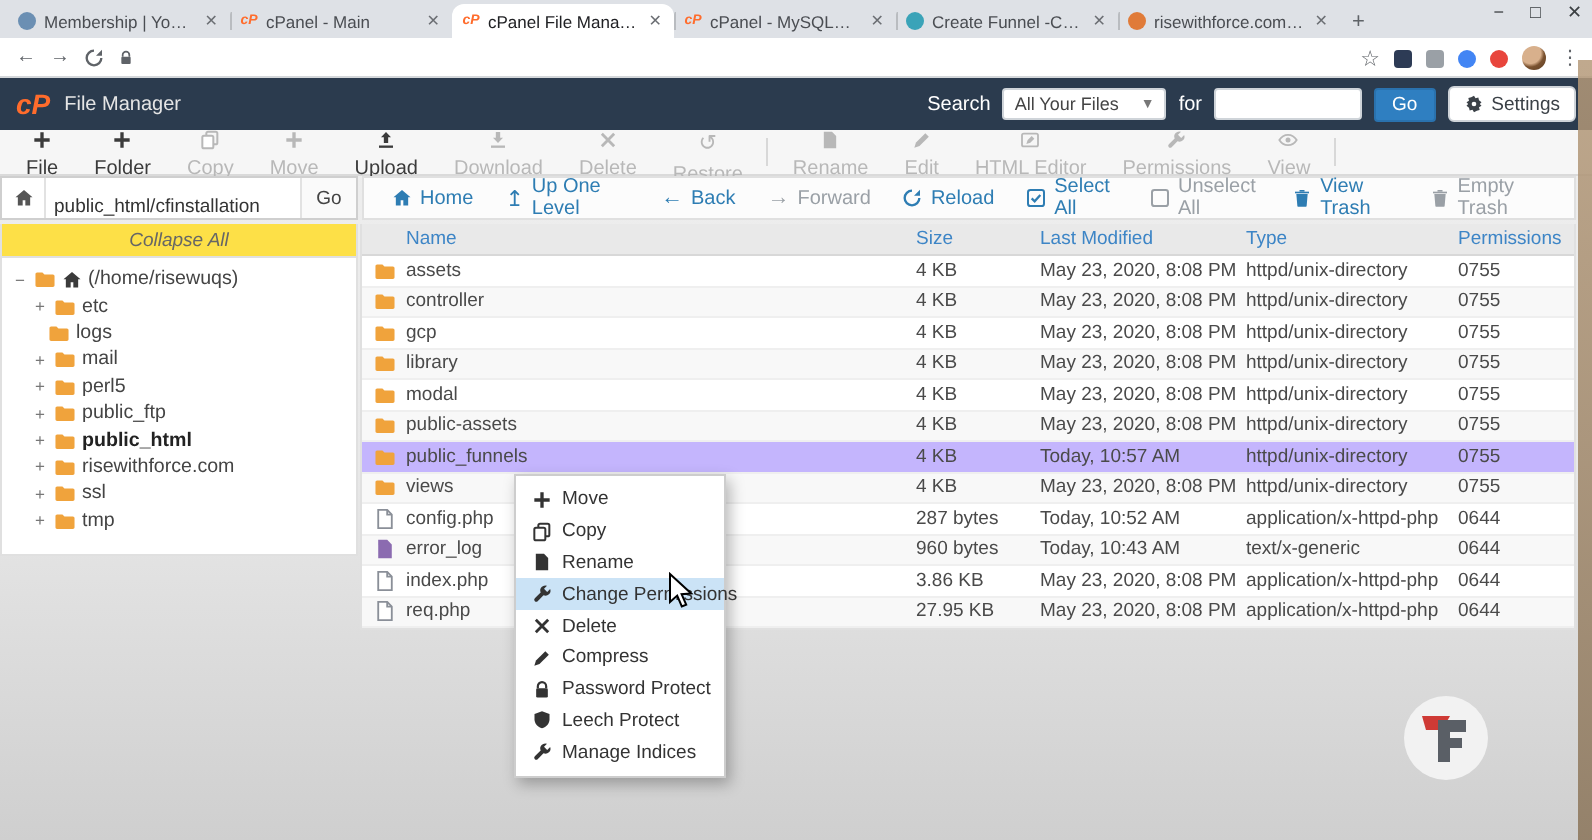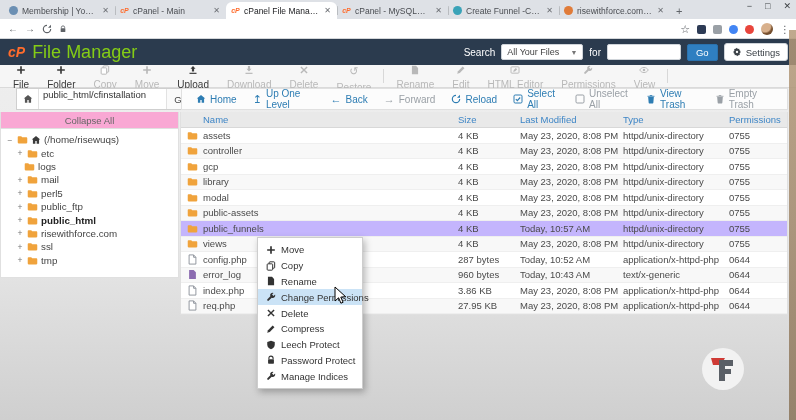--- a/index.html
+++ b/index.html
@@ -39,21 +39,21 @@
   .url-right { position:absolute; right:6px; top:0; height:20px; display:flex;
     align-items:center; gap:7px; }
   .extdot { width:9px; height:9px; border-radius:2px; display:inline-block; }
   .avatar { width:12px; height:12px; border-radius:50%;
     background:radial-gradient(circle at 35% 30%,#d8b08c 0 45%,#7a5230 60%,#5b3d22 100%); }
 
   
   .cphead { position:absolute; left:0; top:39px; width:796px; height:26px; background:#2b3b4e;
     display:flex; align-items:center; padding:0 8px; color:#fff; }
   .cplogo { color:#ff6c2c; font-weight:bold; font-style:italic; font-size:14px; margin-right:7px; }
-  .cptitle { font-size:18px; font-weight:400; color:#84cc16; }
+  .cptitle { font-size:10px; font-weight:400; color:#e5e5e5; }
   .headright { margin-left:auto; display:flex; align-items:center; gap:6px; font-size:10px; }
   .scope-select { background:#fff; color:#444; border:1px solid #cfd4d9; border-radius:2px;
     width:82px; height:16px; font-size:9px; display:flex; align-items:center;
     justify-content:space-between; padding:0 5px; }
   .search-input { width:74px; height:16px; border:1px solid #cfd4d9; border-radius:2px;
     background:#fff; font-size:9px; padding:0 4px; }
   .go-btn { background:#2f7fc1; color:#fff; border:1px solid #2a72ae; border-radius:2px;
     height:17px; font-size:9.5px; padding:0 8px; }
   .settings-btn { background:#fff; color:#3b4147; border:1px solid #cfd4d9; border-radius:3px;
     height:18px; font-size:9.5px; display:flex; align-items:center; gap:4px; padding:0 7px; }
@@ -61,38 +61,38 @@
   
   .toolbar { position:absolute; left:0; top:65px; width:796px; height:23px; background:#f6f6f6;
     border-bottom:1px solid #dadada; display:flex; align-items:center; padding:0 4px; }
   .tbtn { display:inline-flex; align-items:center; gap:4px; font-size:10px; padding:0 9px;
     color:#3b3b3b; height:23px;flex-direction:column; }
   .tbtn.dis { color:#b8b8b8; }
   .tb-sep { width:1px; height:14px; background:#d8d8d8; margin:0 3px; }
 
   
   .navrow { position:absolute; left:0; top:88px; width:796px; height:23px; }
-  .pathbox { position:absolute; left:16px; top:0; width:179px; height:22px; background:#fff;
-    border:1px solid #cfcfcf; display:flex; align-items:flex-start; }
+  .pathbox { position:absolute; left:0; top:0; width:179px; height:22px; background:#fff;
+    border:1px solid #cfcfcf; display:flex; align-items:flex-end; }
   .pathbox .homebtn { width:22px; height:100%; display:flex; align-items:center;
     justify-content:center; color:#555; border-right:1px solid #e2e2e2; }
   .path-input { flex:1; border:none; font-size:9.5px; color:#333; padding:0 4px; min-width:0; }
   .path-go { width:28px; height:100%; border-left:1px solid #e2e2e2; font-size:9.5px;
     color:#444; display:flex; align-items:center; justify-content:center; background:#fafafa; }
   .navright { position:absolute; left:181px; top:0; width:607px; height:22px; background:#fcfcfc;
     border:1px solid #e0e0e0; display:flex; align-items:center; gap:0; padding:0 6px; }
   .nbtn { display:inline-flex; align-items:center; gap:4px; font-size:10px; padding:0 8px;
     color:#2e7db3; height:22px; }
   .nbtn.dis { color:#9aa0a6; }
 
   
   .sidebar { position:absolute; left:0; top:112px; width:179px; height:166px; background:#fff;
     border:1px solid #e0e0e0; border-top:none; }
   .collapse-all { height:17px; border-bottom:1px solid #e0e0e0; font-size:9.5px; color:#666;
-    display:flex; align-items:center; justify-content:center; background:#f9a8d4; }
+    display:flex; align-items:center; justify-content:center; background:#fde047;font-style:italic; }
   .tree { padding:4px 0 0 5px; }
   .titem { display:flex; align-items:center; gap:3px; height:13.4px; font-size:9.8px;
     color:#444; white-space:nowrap; }
   .titem .exp { width:8px; font-size:8.5px; color:#777; text-align:center; flex:none; }
   .titem.child { padding-left:10px; }
   .titem.bold .tlabel { font-weight:bold; color:#222;text-align:center; }
   .ic { width:11px; height:11px; flex:none; }
   .ic10 { width:10px; height:10px; flex:none; }
   .folder-c { color:#f0a33c; }
 
@@ -703,29 +703,29 @@
         <span>Delete</span>
       </div>
     <div class="mitem">
         <svg class="ic10">
           <use href="#s-pencil"></use>
         </svg>
         <span>Compress</span>
       </div>
     <div class="mitem">
         <svg class="ic10">
+          <use href="#s-lock"></use>
+        </svg>
+        <span>Password Protect</span>
+      </div>
+    <div class="mitem">
+        <svg class="ic10">
           <use href="#s-shield"></use>
         </svg>
         <span>Leech Protect</span>
-      </div>
-    <div class="mitem">
-        <svg class="ic10">
-          <use href="#s-lock"></use>
-        </svg>
-        <span>Password Protect</span>
       </div>
     <div class="mitem">
         <svg class="ic10">
           <use href="#s-wrench"></use>
         </svg>
         <span>Manage Indices</span>
       </div>
   </div>
 
   <svg class="cursor" width="14" height="20">

